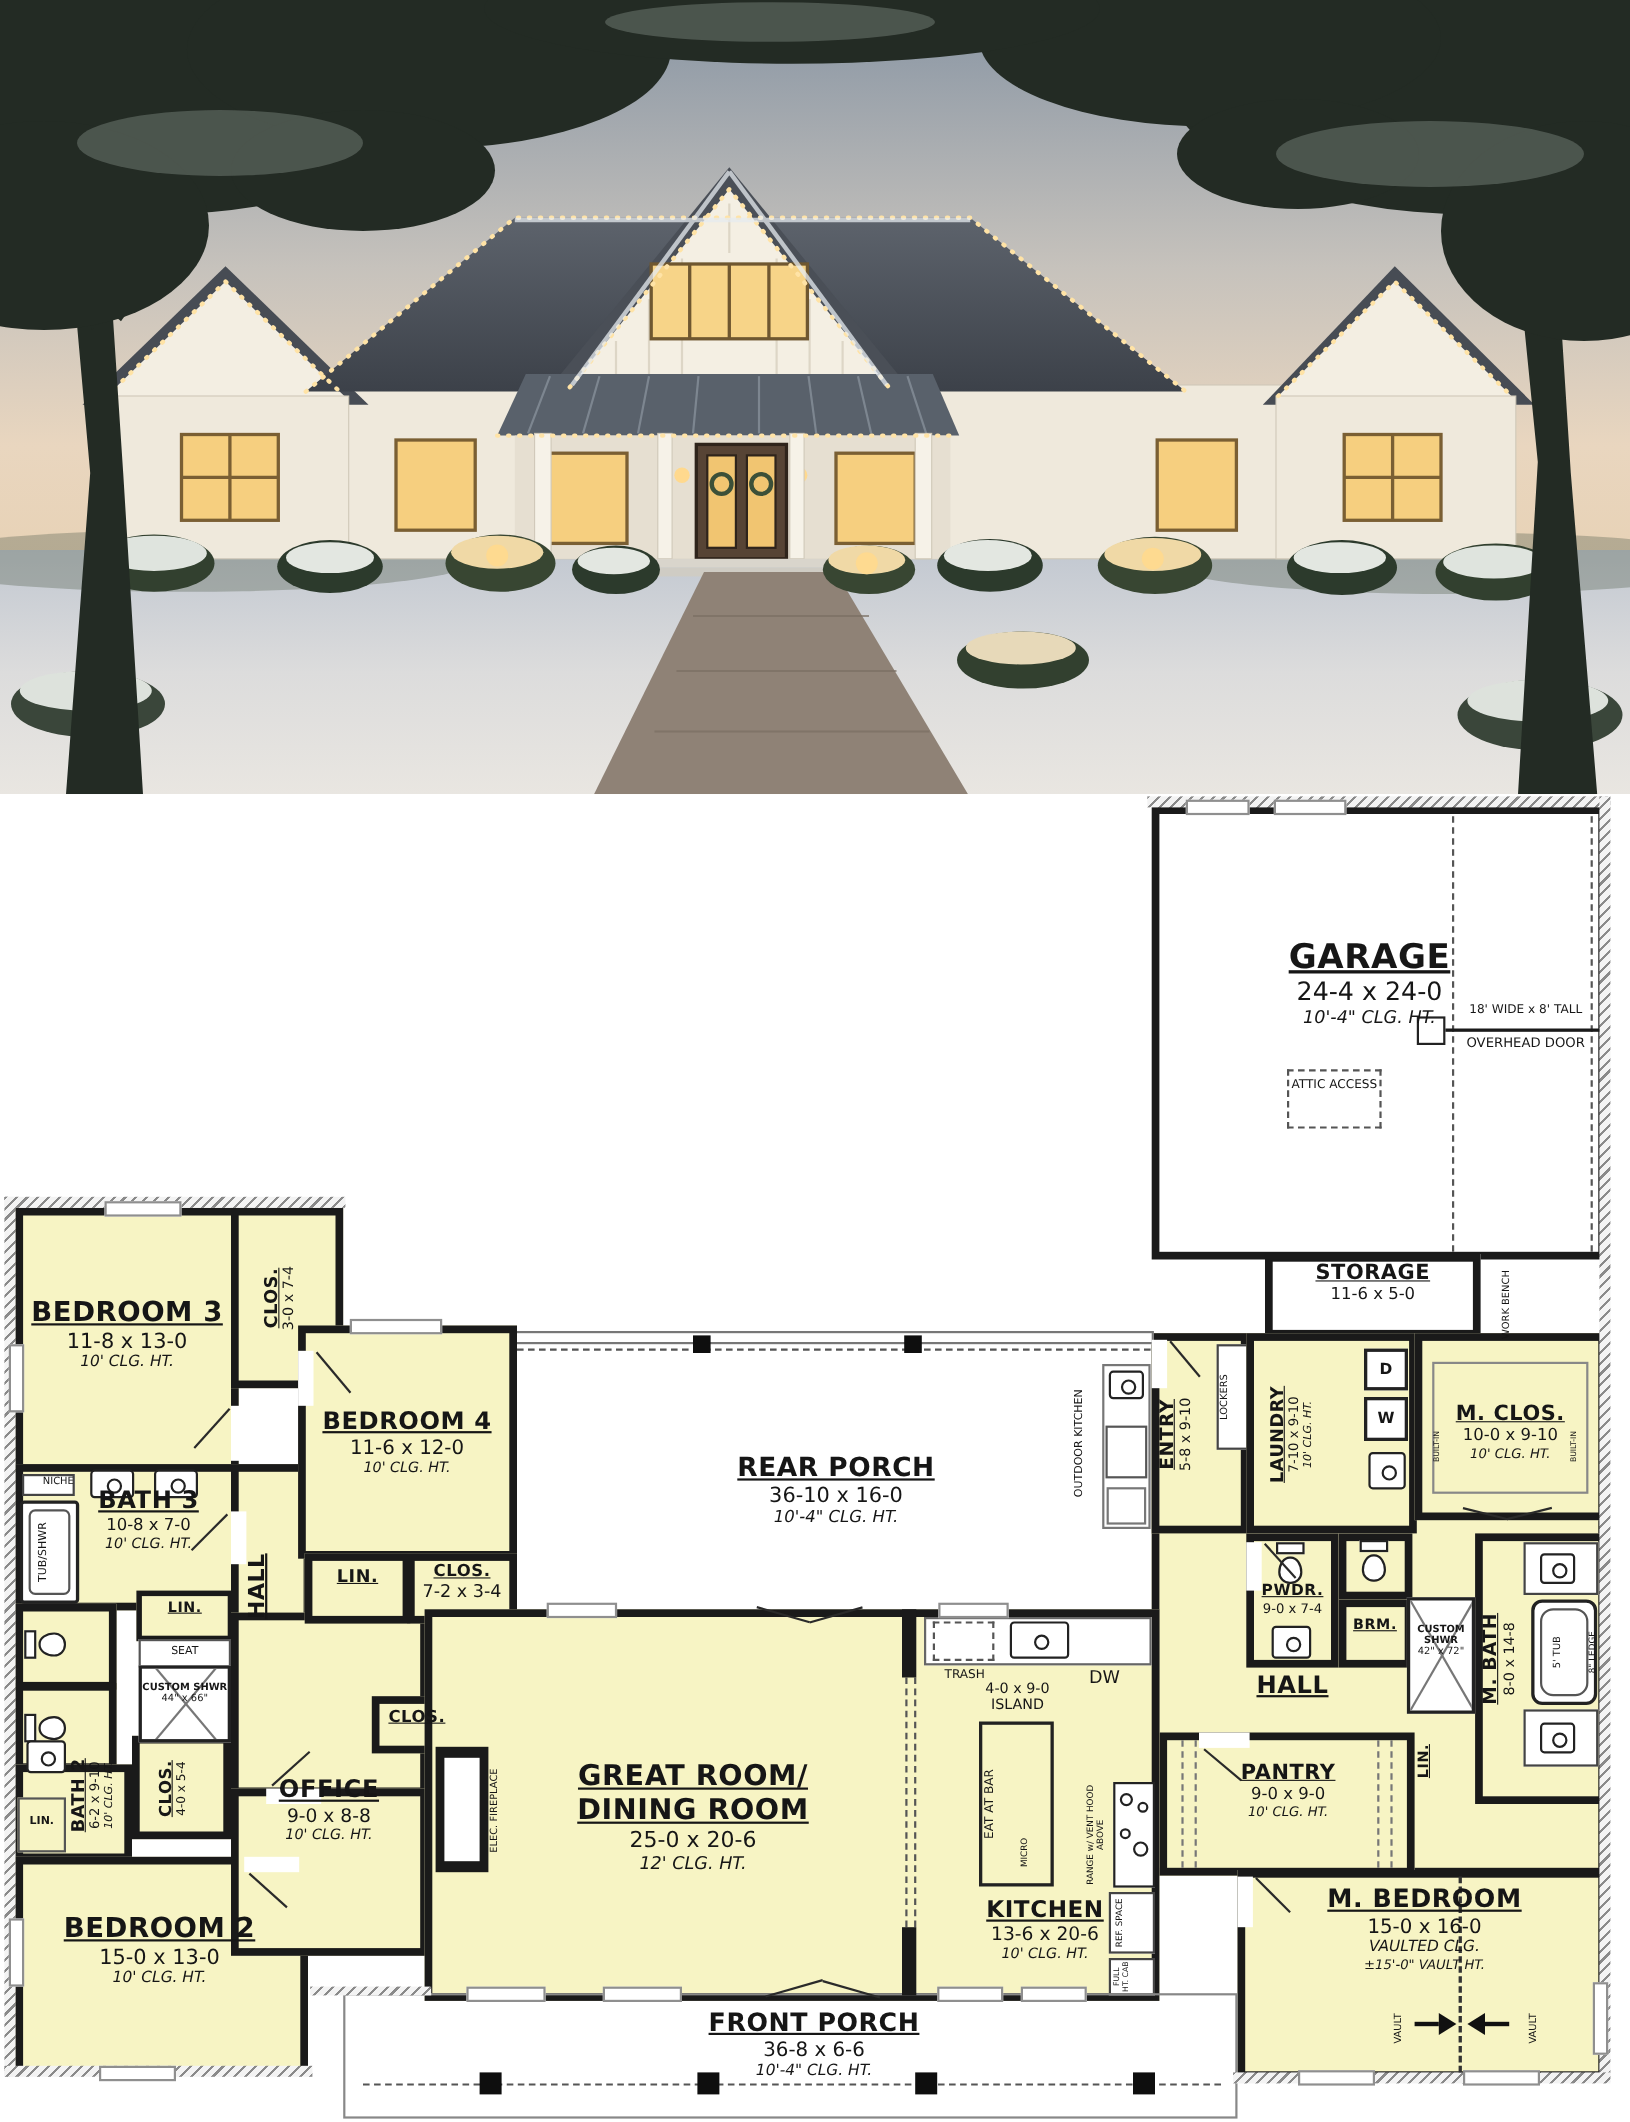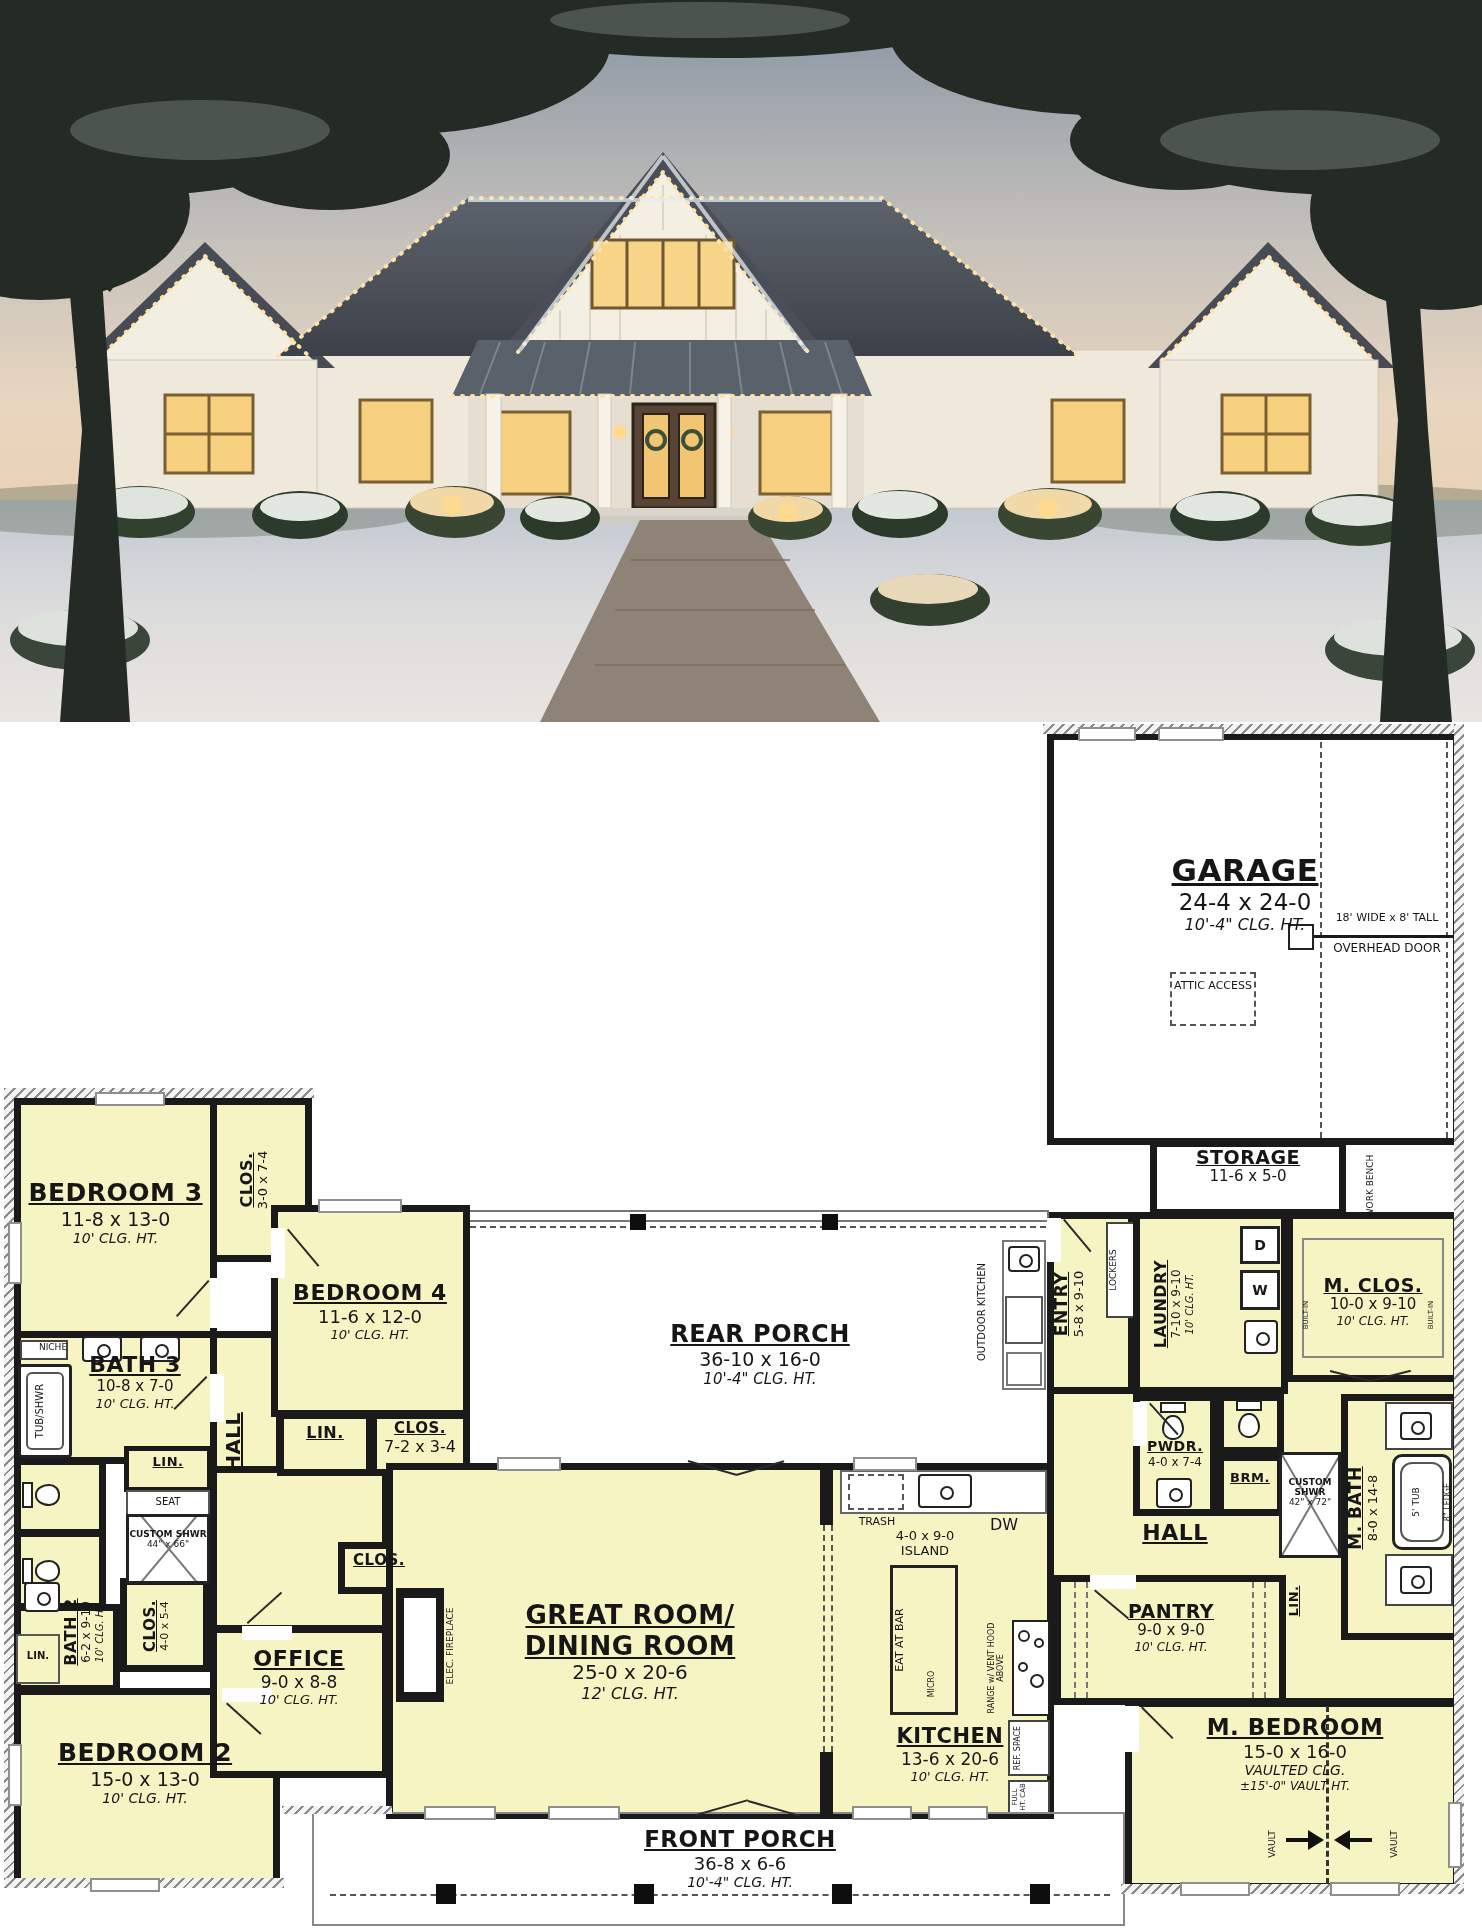--- a/index.html
+++ b/index.html
@@ -289,21 +289,21 @@
       <i style="left:40px;top:10px;width:42px;transform:rotate(-14deg)"></i>
   </div>
 
   <div class="room" style="left:1133px;top:672px;width:84px;height:122px"></div>
   <div class="toilet" style="left:1158px;top:680px">
       <div class="tank"></div>
       <div class="bowl"></div>
     </div>
   <div class="lbl" style="left:1135px;top:716px;width:80px">
     <div class="nm" style="font-size:14px">PWDR.</div>
-    <div class="dm" style="font-size:12px">4-0 x 7-4</div>
+    <div class="dm" style="font-size:12px">9-0 x 7-4</div>
   </div>
   <div class="sink" style="left:1156px;top:756px;width:36px;height:30px"></div>
   <div class="room" style="left:1217px;top:672px;width:67px;height:60px"></div>
   <div class="toilet" style="left:1234px;top:678px">
       <div class="tank"></div>
       <div class="bowl"></div>
     </div>
   <div class="room" style="left:1217px;top:732px;width:67px;height:62px"></div>
   <div class="lbl" style="left:1219px;top:748px;width:62px">
     <div class="nm" style="font-size:13px">BRM.</div>
@@ -497,21 +497,21 @@
   <div class="lbl" style="left:281px;top:702px;width:88px">
     <div class="nm" style="font-size:16px">LIN.</div>
   </div>
   <div class="room" style="left:370px;top:690px;width:100px;height:64px"></div>
   <div class="lbl" style="left:372px;top:698px;width:96px">
     <div class="nm" style="font-size:15px">CLOS.</div>
     <div class="dm" style="font-size:16px">7-2 x 3-4</div>
   </div>
 
   <div class="room" style="left:210px;top:904px;width:179px;height:152px"></div>
-  <div class="lbl" style="left:215px;top:924px;width:168px">
+  <div class="lbl" style="left:215px;top:893px;width:168px">
     <div class="nm" style="font-size:22px">OFFICE</div>
     <div class="dm" style="font-size:17px">9-0 x 8-8</div>
     <div class="cg" style="font-size:13px">10' CLG. HT.</div>
   </div>
   <div class="room" style="left:338px;top:820px;width:84px;height:52px"></div>
   <div class="lbl" style="left:340px;top:830px;width:78px">
     <div class="nm" style="font-size:15px">CLOS.</div>
   </div>
   <div class="wall" style="left:396px;top:866px;width:48px;height:114px"></div>
   <div class="gap" style="left:404px;top:876px;width:32px;height:94px"></div>

